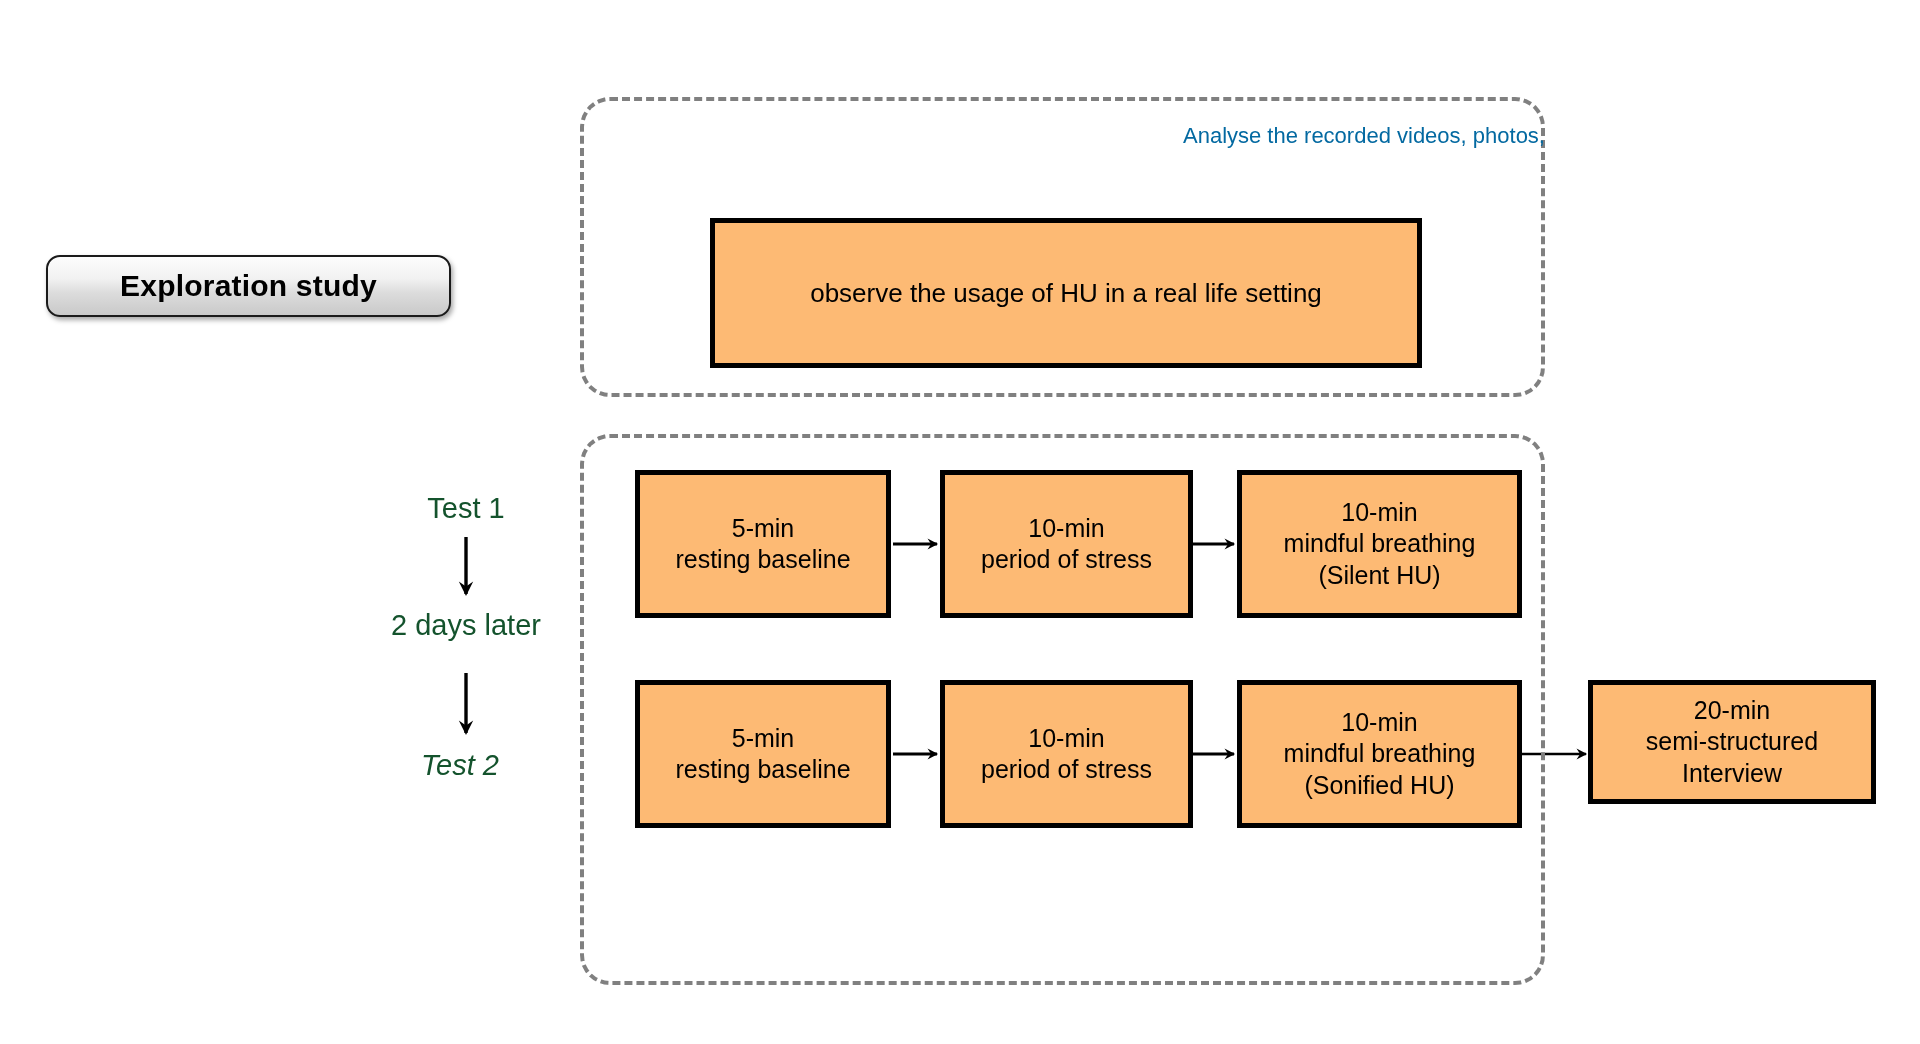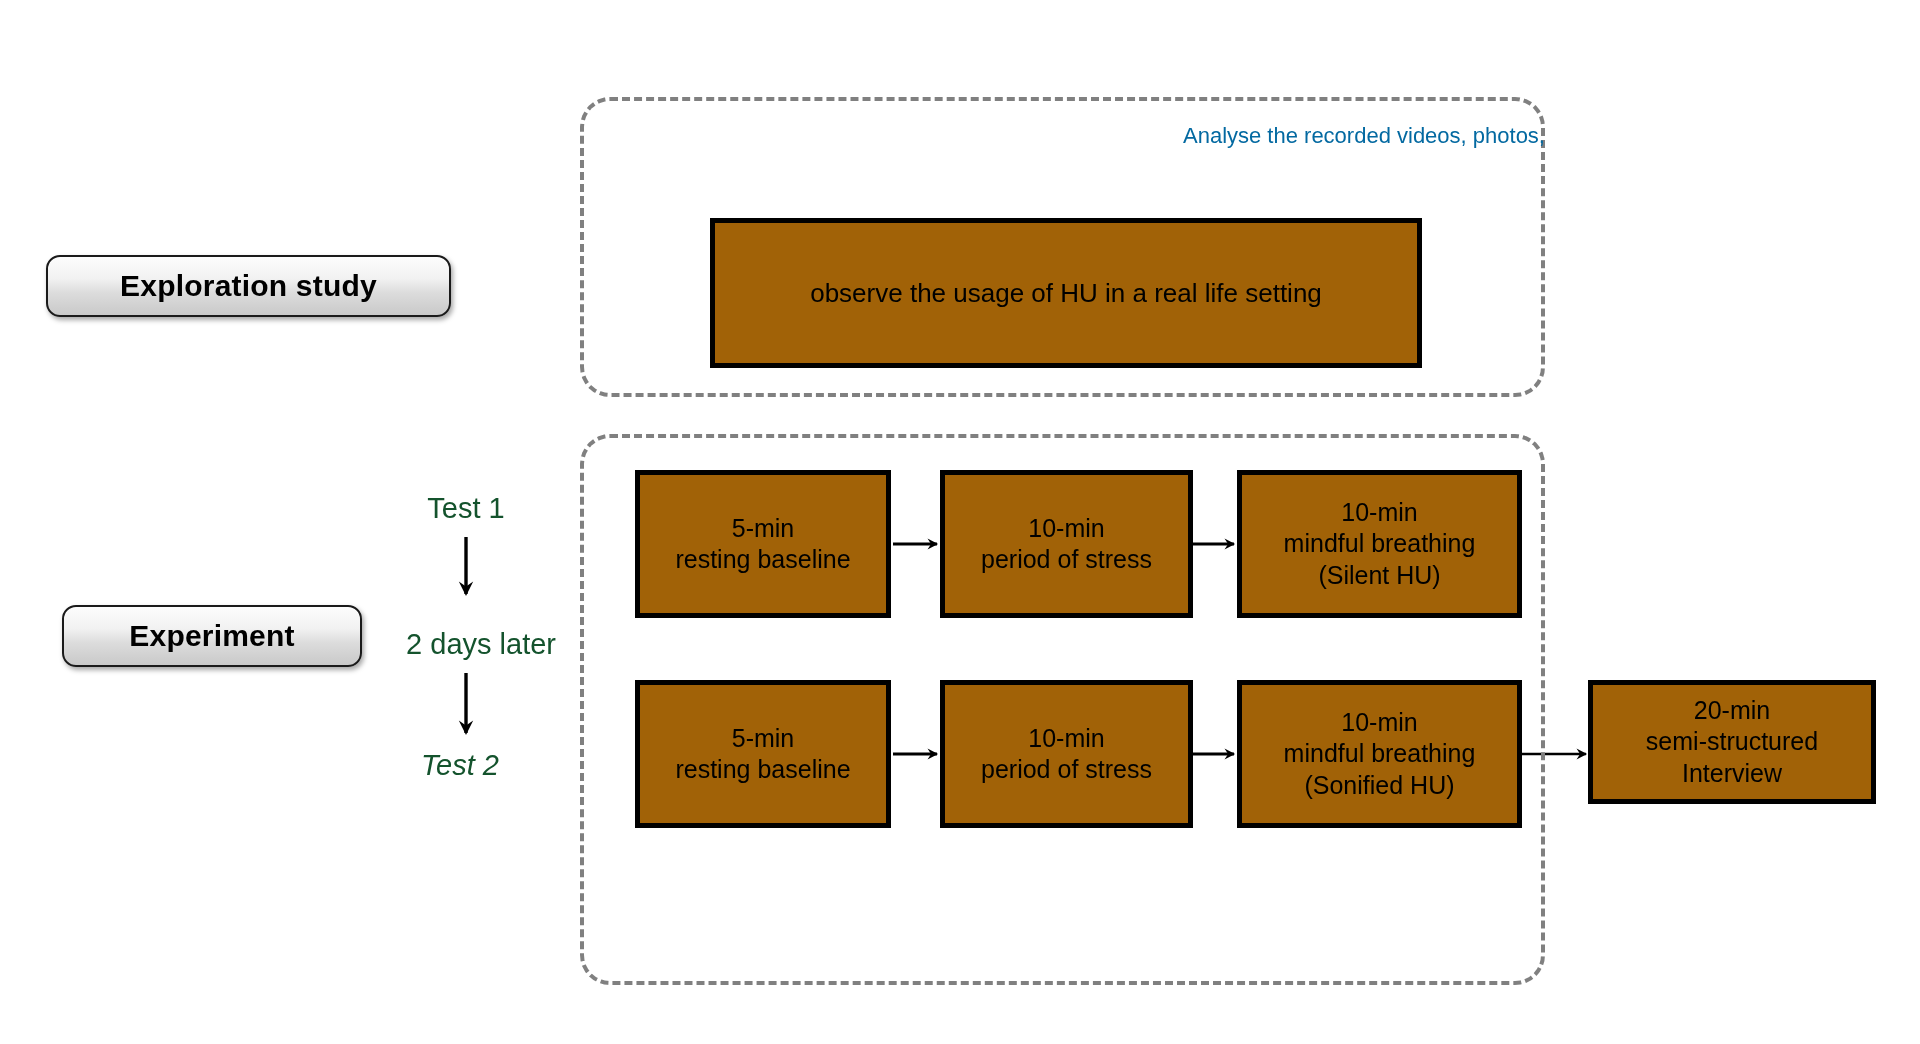--- a/index.html
+++ b/index.html
@@ -43,21 +43,21 @@
     border: 4px dashed #808080;
     border-radius: 30px;
     background: transparent;
   }
 
   
   .box {
     position: absolute;
     box-sizing: border-box;
     border: 5px solid #000000;
-    background: #a16207;
+    background: #fdba74;
     display: flex;
     flex-direction: column;
     align-items: center;
     justify-content: center;
     color: #000000;
     font-size: 25px;
     line-height: 1.26;
     text-align: center;
     white-space: nowrap;
   }
@@ -131,39 +131,36 @@
     </g>
     <g>
       <line x1="1521" y1="754" x2="1586" y2="754" stroke="#000000" stroke-width="2.6" marker-end="url(#barb)"></line>
     </g>
   </svg>
 
   <div class="stage-pill" style="left:46px; top:255px; width:405px; height:62px;">
     <span>Exploration study</span>
   </div>
 
-  <div class="stage-pill" style="left:62px; top:605px; width:300px; height:62px;">
-    <span>Experiment</span>
-  </div>
 
   <div class="dashed-group" style="left:580px; top:97px; width:965px; height:300px;"></div>
 
   <div class="caption" style="left:580px; top:122px; width:965px;">
     <div>Analyse the recorded videos, photos,</div>
   </div>
 
   <div class="box wide-label" style="left:710px; top:218px; width:712px; height:150px;">
     <div>observe the usage of HU in a real life setting</div>
   </div>
 
   <div class="dashed-group" style="left:580px; top:434px; width:965px; height:551px;"></div>
 
   <div class="timeline-label" style="left:386px; top:492px; width:160px;">Test 1</div>
 
-  <div class="timeline-label" style="left:376px; top:628px; width:180px;text-align:right;">2 days later</div>
+  <div class="timeline-label" style="left:376px; top:609px; width:180px;">2 days later</div>
 
   <div class="timeline-label" style="left:380px; top:749px; width:160px;font-style:italic;">Test 2</div>
 
   <div class="box" style="left:635px; top:470px; width:256px; height:148px;">
     <div>5-min</div>
     <div>resting baseline</div>
   </div>
 
   <div class="box" style="left:940px; top:470px; width:253px; height:148px;">
     <div>10-min</div>

